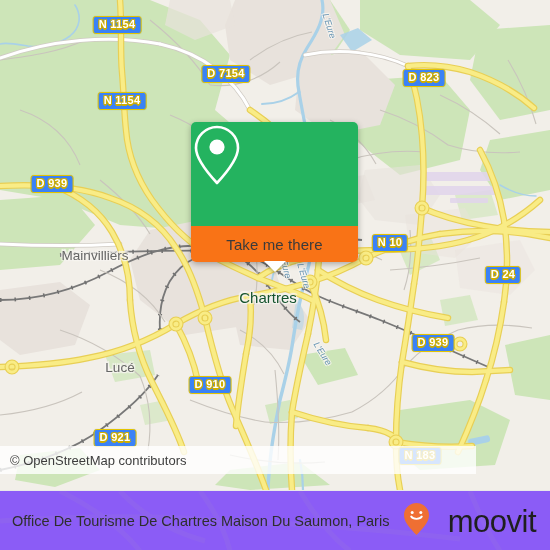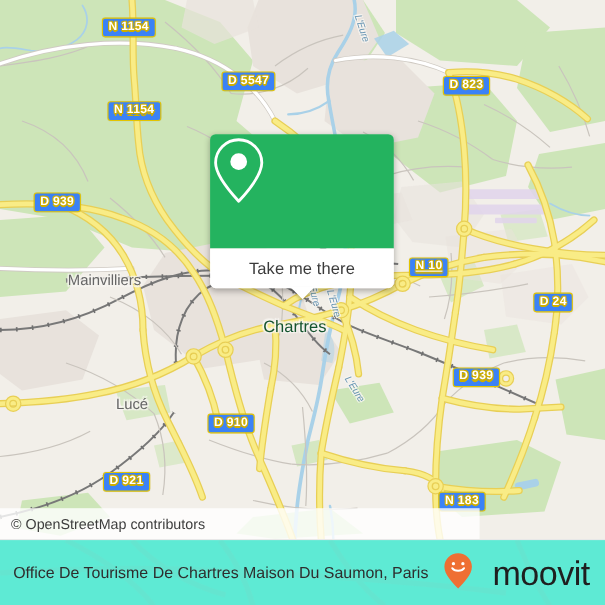--- a/index.html
+++ b/index.html
@@ -69,21 +69,21 @@
     overflow:visible;
     z-index:40;
   }
   .popup-top{
     background:#24b35f;
     height:104px;
     border-radius:5px 5px 0 0;
     display:flex;align-items:center;justify-content:center;
   }
   .popup-bottom{
-    background:#ffffff;
+    background:#f97316;
     height:36px;
     border-radius:0 0 5px 5px;
     display:flex;align-items:center;justify-content:center;
     position:relative;
   }
   .popup-label{
     color:#3b3b3b;font-size:15px;letter-spacing:.1px;
   }
   .popup-tail{
     position:absolute;
@@ -91,33 +91,33 @@
     margin-left:-11px;
     width:0;height:0;
     border-left:11px solid transparent;
     border-right:11px solid transparent;
     border-top:11px solid #ffffff;
     filter:drop-shadow(0 2px 1.5px rgba(0,0,0,.22));
   }
 
   
   .attrib{
-    position:absolute;left:0;bottom:0;width:436px;height:28px;
+    position:absolute;left:0;bottom:16px;width:476px;height:28px;
     background:rgba(255,255,255,.80);
     display:flex;align-items:center;
     z-index:30;
   }
   .attrib span{
     font-size:13px;color:#3d3d3d;padding-left:10px;
   }
 
   
   .footer{
     position:absolute;left:0;top:490px;width:550px;height:60px;
-    background:#5eead4;
+    background:#8b5cf6;
     display:flex;align-items:center;
     overflow:hidden;
     border-top:1px solid #e8e8e8;
   }
   .footer-wm{
     position:absolute;left:0;top:-490px;width:550px;height:550px;
     opacity:.07;pointer-events:none;
   }
   .footer-title{
     position:relative;z-index:2;
@@ -376,25 +376,25 @@
     <div class="water-label" style="left:330px;top:12px;transform:rotate(72deg);">L'Eure</div>
     <div class="water-label" style="left:287px;top:252px;transform:rotate(76deg);">L'Eure</div>
     <div class="water-label" style="left:305px;top:262px;transform:rotate(74deg);">L'Eure</div>
     <div class="water-label" style="left:320px;top:340px;transform:rotate(58deg);">L'Eure</div>
 
     <div class="place town" style="left:95px;top:255px;">Mainvilliers</div>
     <div class="place city" style="left:268px;top:297px;">Chartres</div>
     <div class="place town" style="left:120px;top:367px;">Lucé</div>
 
     <div class="shield" style="left:117px;top:25px;">N 1154</div>
-    <div class="shield" style="left:226px;top:74px;">D 5547</div>
+    <div class="shield" style="left:226px;top:74px;">D 7154</div>
     <div class="shield" style="left:424px;top:78px;">D 823</div>
     <div class="shield" style="left:122px;top:101px;">N 1154</div>
     <div class="shield" style="left:52px;top:184px;">D 939</div>
-    <div class="shield" style="left:390px;top:243px;text-decoration:underline;">N 10</div>
+    <div class="shield" style="left:390px;top:243px;">N 10</div>
     <div class="shield" style="left:503px;top:275px;">D 24</div>
     <div class="shield" style="left:433px;top:343px;">D 939</div>
     <div class="shield" style="left:210px;top:385px;">D 910</div>
     <div class="shield" style="left:115px;top:438px;">D 921</div>
     <div class="shield" style="left:420px;top:456px;">N 183</div>
 
     <div class="popup">
       <div class="popup-top">
         <span>
           <svg width="52" height="66" viewBox="0 0 52 66">

